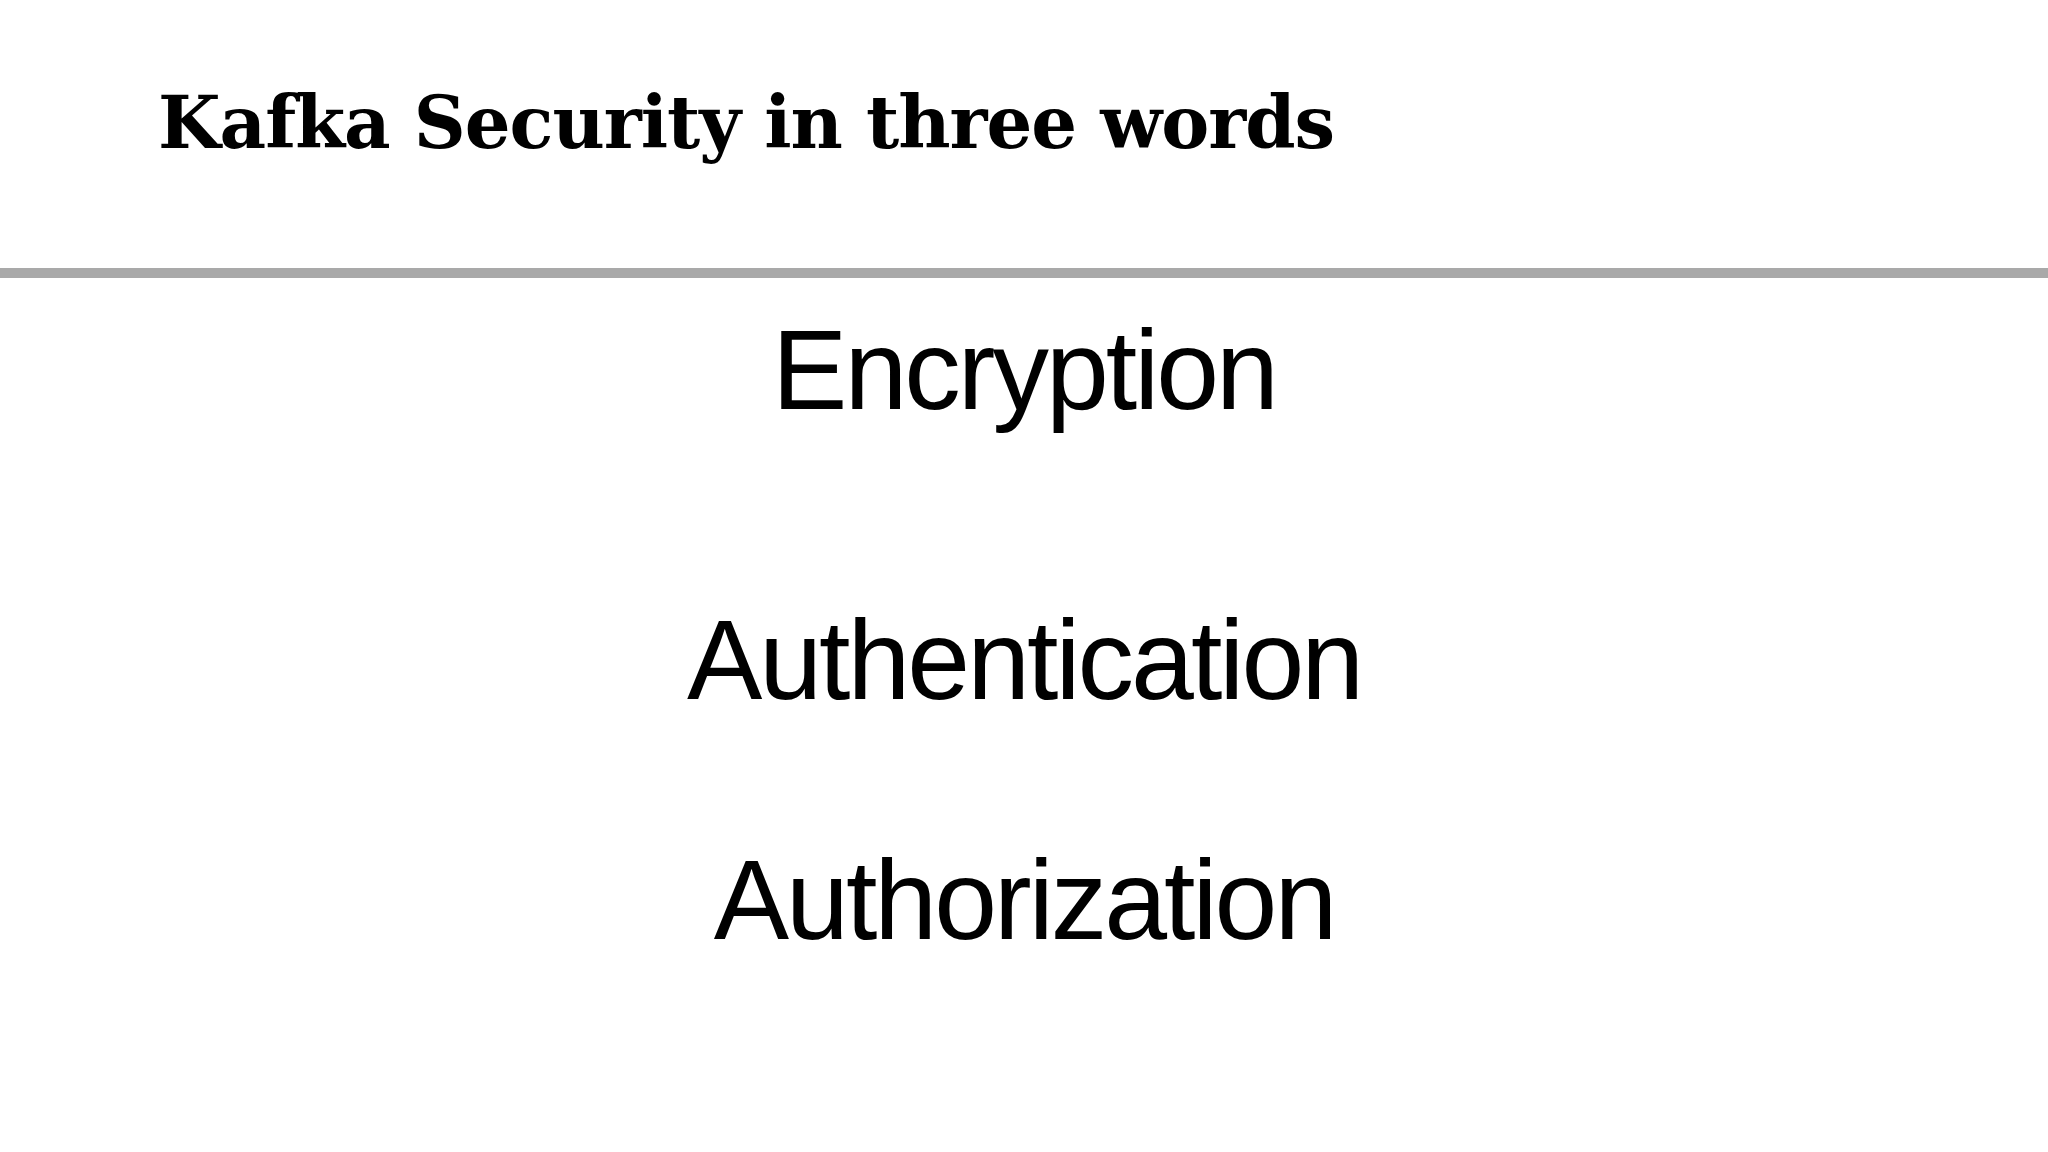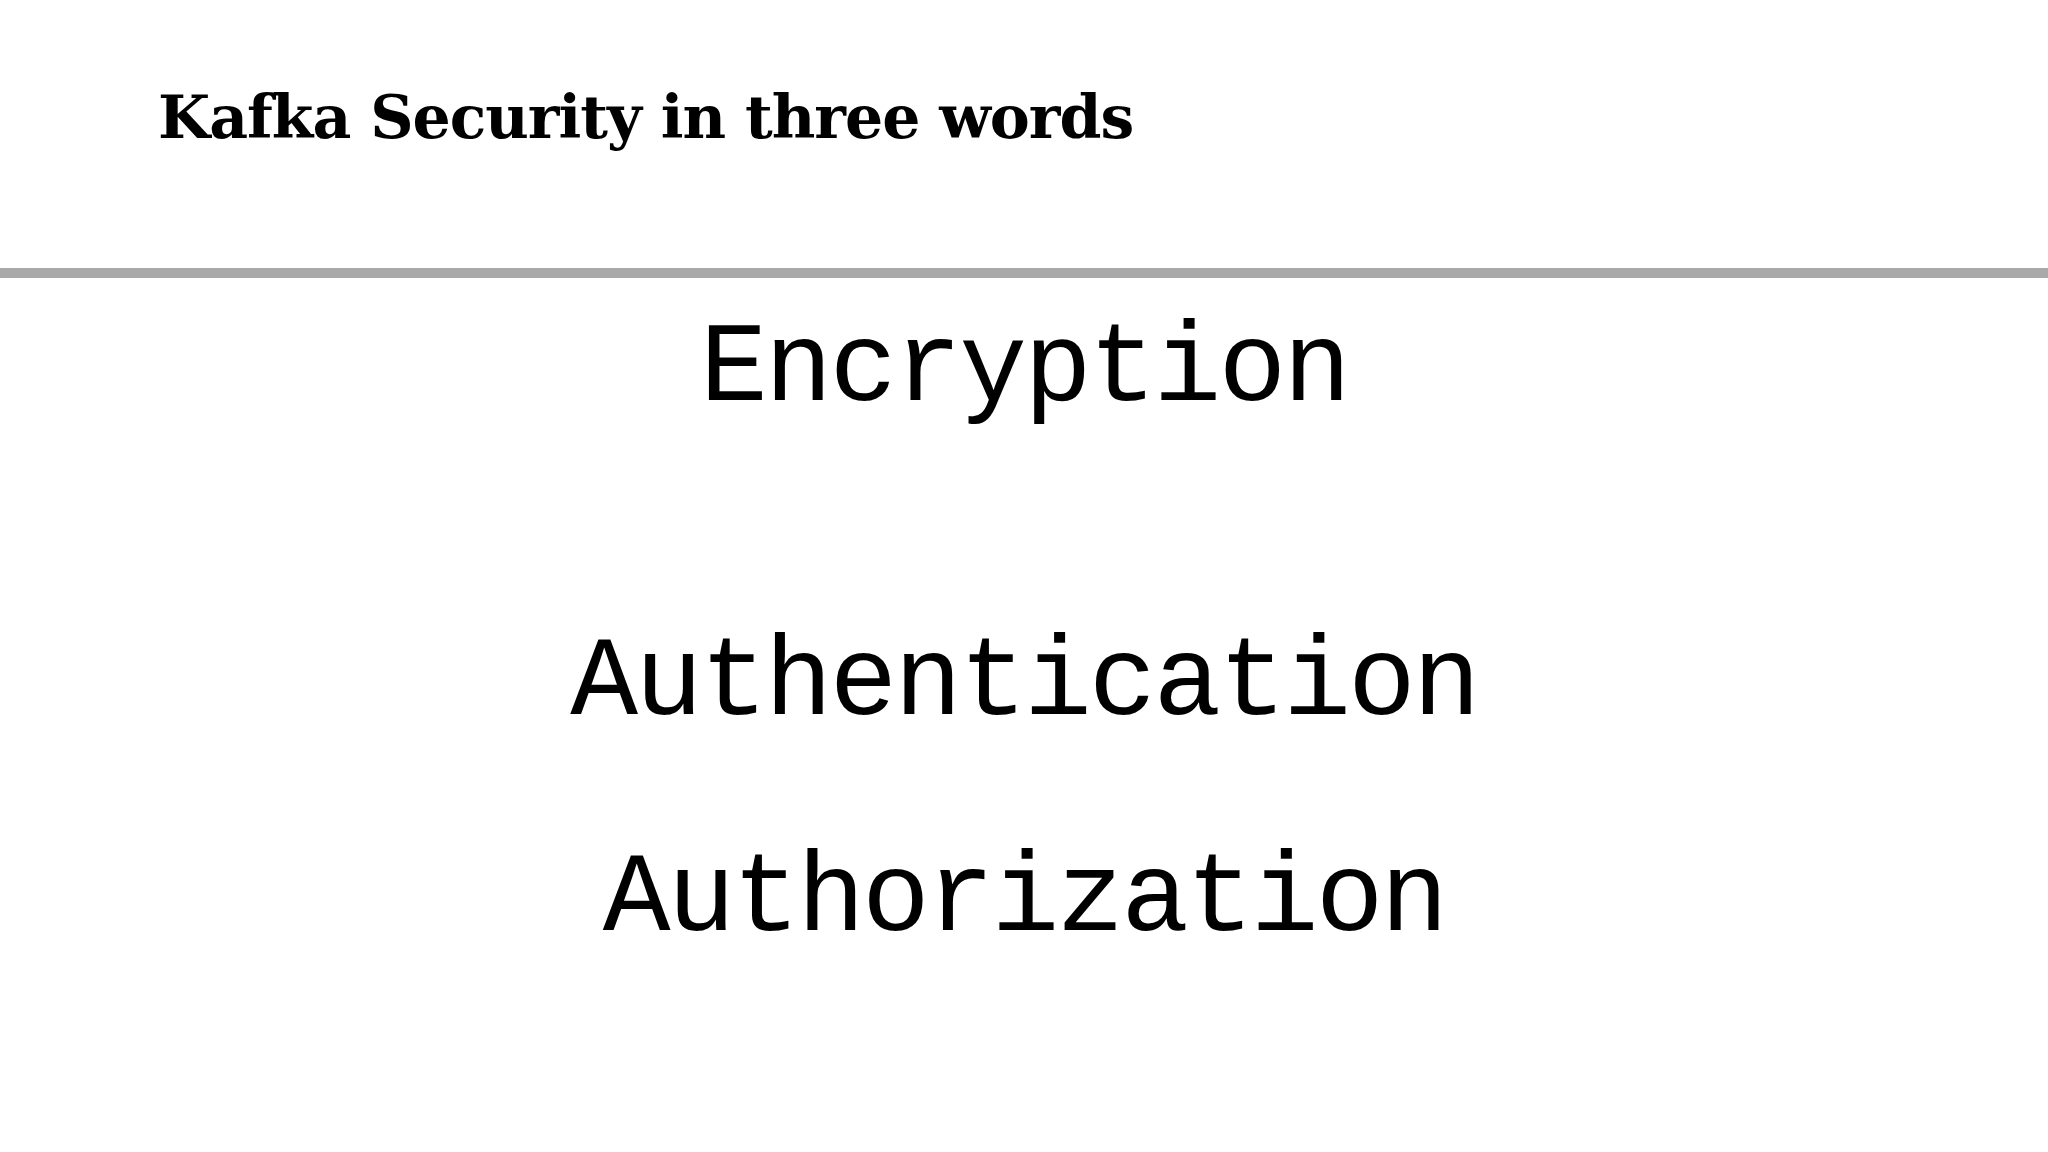--- a/index.html
+++ b/index.html
@@ -15,50 +15,50 @@
     overflow: hidden;
     font-family: "Liberation Sans", sans-serif;
   }
   .slide-title {
     position: absolute;
     left: 158px;
     top: 87px;
     margin: 0;
     font-family: "DejaVu Serif", "Liberation Serif", serif;
     font-weight: 700;
-    font-size: 60px;
+    font-size: 72px;
     line-height: 1;
     letter-spacing: -1px;
     color: #000000;
     white-space: nowrap;
   }
   .divider {
     position: absolute;
     left: 0;
     top: 268px;
     width: 2048px;
     height: 10px;
     background: #a9a9a9;
   }
   .keyword {
     position: absolute;
     left: 0;
     width: 2048px;
     margin: 0;
     text-align: center;
-    font-family: Liberation Mono, monospace;
+    font-family: Liberation Sans, sans-serif;
     font-weight: 400;
     font-size: 113px;
     line-height: 1;
     letter-spacing: -3px;
     color: #000000;
     white-space: nowrap;
   }
   .keyword-0 { top: 314px; }
-  .keyword-1 { top: 604px; margin-top: 24px; }
+  .keyword-1 { top: 604px; }
   .keyword-2 { top: 844px; }
 </style>
 </head>
 <body>
 
 <div class="slide">
 
   <h1 class="slide-title">Kafka Security in three words</h1>
 
   <div class="divider" style="background: rgb(169, 169, 169);"></div>

